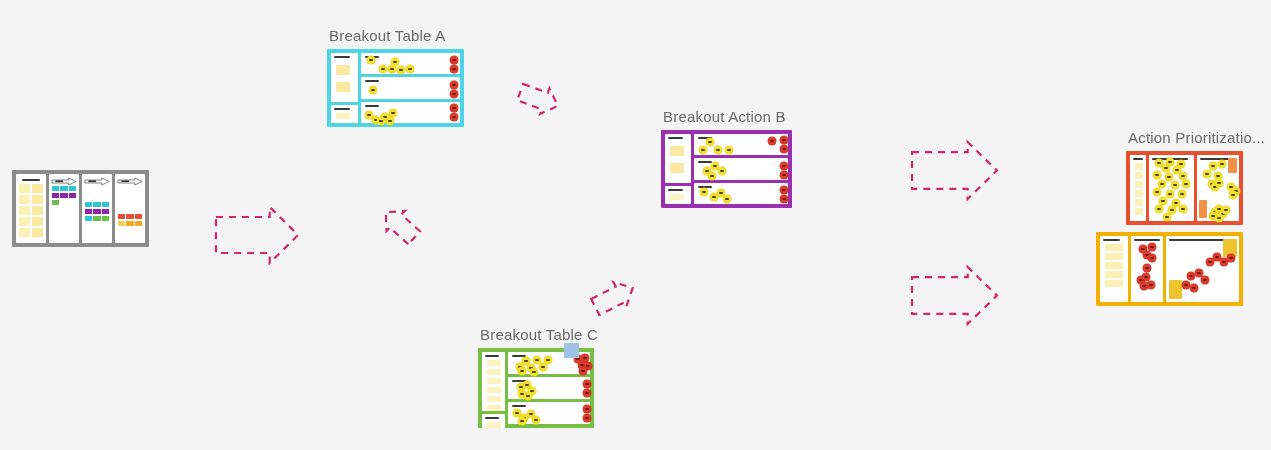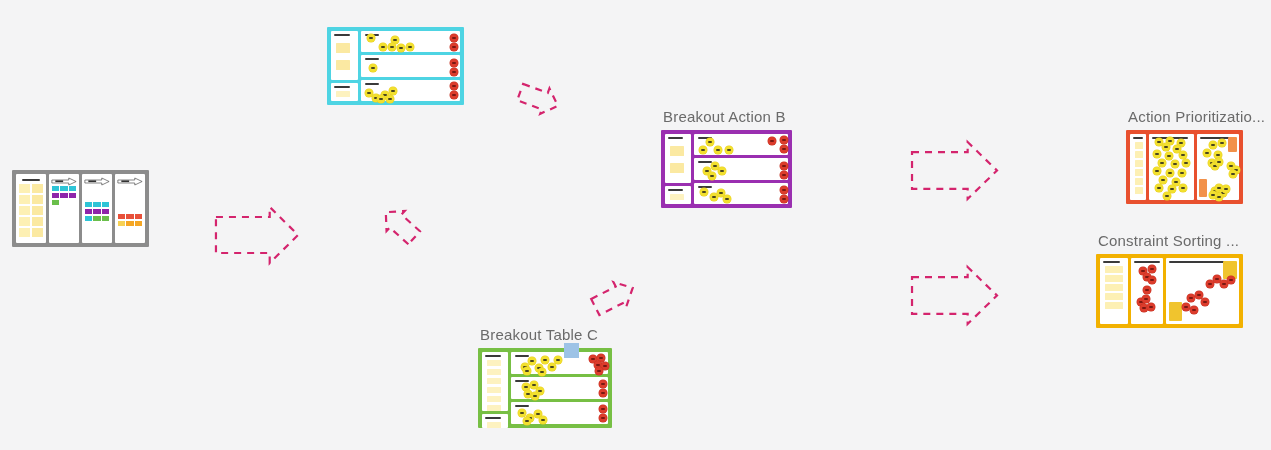--- a/index.html
+++ b/index.html
@@ -130,20 +130,21 @@
               <div class="ag-bar" style="background: rgb(247, 209, 84);"></div>
               <div class="ag-bar" style="background: rgb(245, 166, 35);"></div>
               <div class="ag-bar" style="background: rgb(245, 166, 35);"></div>
             </div>
           </div>
         </div>
       </div>
   </div>
 
   <div class="frame" style="left:327px;top:27px;width:137px">
+    <div class="frame-title">Breakout Table A</div>
     <div class="board" id="board-breakout-table-a" style="height: 78px; background: rgb(78, 212, 227);">
         <div class="bk-left">
           <div class="panel bk-left-top">
             <div class="hline med"></div>
             <div class="mini-sticky bk-sticky"></div>
             <div class="mini-sticky bk-sticky"></div>
           </div>
           <div class="panel bk-left-bottom">
             <div class="hline med"></div>
             <div class="mini-sticky bk-sticky compact"></div>
@@ -222,21 +223,21 @@
             <div class="dot dot-yellow" style="left: 17%; top: 50%;"></div>
             <div class="dot dot-yellow" style="left: 25%; top: 30%;"></div>
             <div class="dot dot-yellow" style="left: 31%; top: 58%;"></div>
             <div class="dot dot-red" style="left: 91%; top: 15%;"></div>
             <div class="dot dot-red" style="left: 91%; top: 58%;"></div>
           </div>
         </div>
       </div>
   </div>
 
-  <div class="frame" style="left:478px;top:326px;width:134px">
+  <div class="frame" style="left:478px;top:326px;width:116px">
     <div class="frame-title">Breakout Table C</div>
     <div class="board" id="board-breakout-table-c" style="height: 80px; background: rgb(119, 191, 68);">
         <div class="bk-left">
           <div class="panel bk-left-top">
             <div class="hline med"></div>
             <div class="mini-sticky bk-sticky compact"></div>
             <div class="mini-sticky bk-sticky compact"></div>
             <div class="mini-sticky bk-sticky compact"></div>
             <div class="mini-sticky bk-sticky compact"></div>
             <div class="mini-sticky bk-sticky compact"></div>
@@ -282,21 +283,21 @@
             <div class="dot dot-yellow" style="left: 29%; top: 64%;"></div>
             <div class="dot dot-yellow" style="left: 12%; top: 70%;"></div>
             <div class="dot dot-red" style="left: 91%; top: 15%;"></div>
             <div class="dot dot-red" style="left: 91%; top: 56%;"></div>
           </div>
         </div>
         <div class="blue-sticky"></div>
       </div>
   </div>
 
-  <div class="frame" style="left:1126px;top:108px;width:117px">
+  <div class="frame" style="left:1126px;top:129px;width:117px">
     <div class="frame-title">Action Prioritizatio...</div>
     <div class="board" id="board-action-prioritization" style="height: 74px; background: rgb(232, 80, 46);">
         <div class="panel sort-col" style="flex: 1.1 1 0%;">
           <div class="hline med"></div>
           <div class="sticky-stack">
             <div class="mini-sticky sort-sticky"></div>
             <div class="mini-sticky sort-sticky"></div>
             <div class="mini-sticky sort-sticky"></div>
             <div class="mini-sticky sort-sticky"></div>
             <div class="mini-sticky sort-sticky"></div>
@@ -344,21 +345,20 @@
           <div class="dot dot-yellow" style="left: 44%; top: 75%;"></div>
           <div class="dot dot-yellow" style="left: 52%; top: 84%;"></div>
           <div class="dot dot-yellow" style="left: 60%; top: 78%;"></div>
           <div class="dot dot-yellow" style="left: 42%; top: 90%;"></div>
           <div class="dot dot-yellow" style="left: 28%; top: 86%;"></div>
         </div>
       </div>
   </div>
 
   <div class="frame" style="left:1096px;top:232px;width:147px">
-    <div class="frame-title">Constraint Sorting ...</div>
     <div class="board" id="board-constraint-sorting" style="height: 74px; background: rgb(242, 177, 0);">
         <div class="panel sort-col" style="flex: 1.4 1 0%;">
           <div class="hline med"></div>
           <div class="sticky-stack">
             <div class="mini-sticky sort-sticky"></div>
             <div class="mini-sticky sort-sticky"></div>
             <div class="mini-sticky sort-sticky"></div>
             <div class="mini-sticky sort-sticky"></div>
             <div class="mini-sticky sort-sticky"></div>
           </div>

